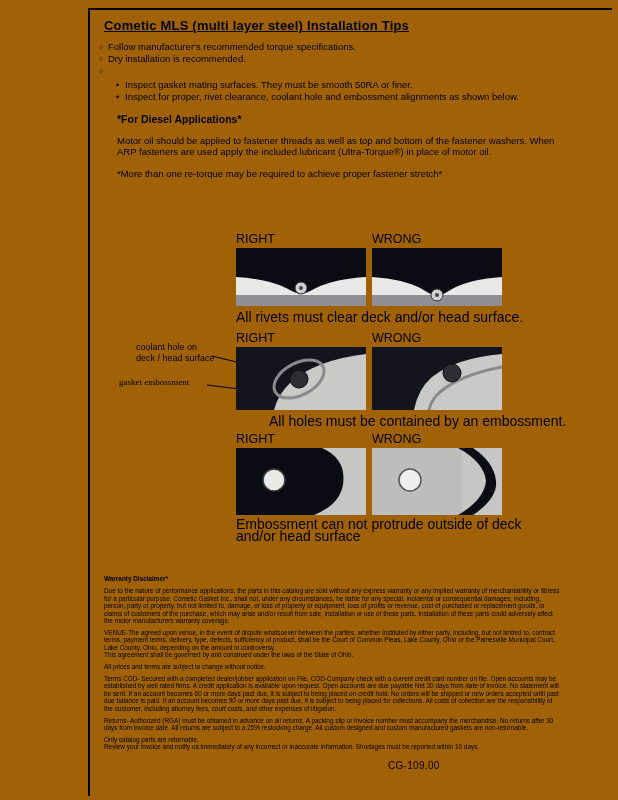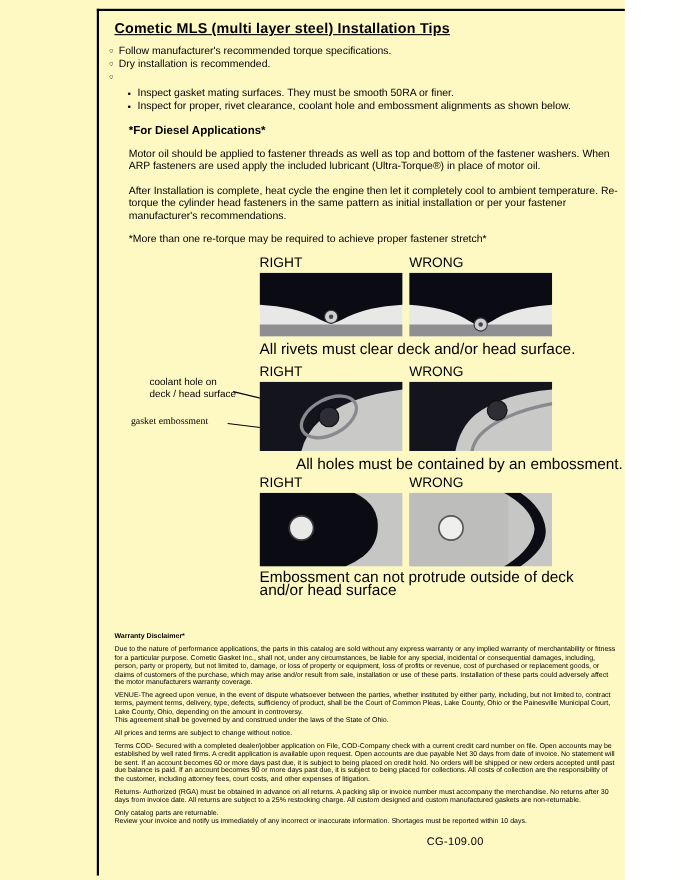--- a/index.html
+++ b/index.html
@@ -2,21 +2,21 @@
 <html><head>
 <meta charset="utf-8">
 <style>
   * { margin:0; padding:0; box-sizing:border-box; }
   html,body { background:#ffffff; }
   body {
     width:618px; height:800px;
     font-family:"Liberation Sans", sans-serif;
     color:#000;
   }
-  .page { position:relative; width:568px; height:800px; background:#fef9c3; overflow:hidden; }
+  .page { position:relative; width:618px; height:800px; background:#a16207; overflow:hidden; }
 
   .frame-top  { position:absolute; left:88px; top:8px; width:524px; height:2px; background:#000; }
   .frame-left { position:absolute; left:88px; top:8px; width:2px; height:788px; background:#000; }
 
   .title { position:absolute; left:104px; top:18px; font-size:13px; font-weight:bold;
            text-decoration:underline; letter-spacing:0.2px; }
 
   .tips { position:absolute; left:99px; top:41px; font-size:9.5px; line-height:12px; }
   .tip-row { display:flex; align-items:flex-start; }
   .marker { display:inline-block; width:9px; font-size:7px; line-height:12px; flex:0 0 9px; }
@@ -69,21 +69,20 @@
     </div>
     <div class="tip-row sub">
       <span class="marker">•</span>
       <span>Inspect for proper, rivet clearance, coolant hole and embossment alignments as shown below.</span>
     </div>
   </div>
 
   <div class="diesel">
     <div class="diesel-heading">*For Diesel Applications*</div>
     <p>Motor oil should be applied to fastener threads as well as top and bottom of the fastener washers. When ARP fasteners are used apply the included lubricant (Ultra-Torque®) in place of motor oil.</p>
-    <p>After Installation is complete, heat cycle the engine then let it completely cool to ambient temperature. Re-torque the cylinder head fasteners in the same pattern as initial installation or per your fastener manufacturer's recommendations.</p>
     <p>*More than one re-torque may be required to achieve proper fastener stretch*</p>
   </div>
 
   <div class="diagrams">
 
     <div class="dg-label" style="left:236px; top:4px;">RIGHT</div>
     <div class="dg-label" style="left:372px; top:4px;">WRONG</div>
 
     <div class="panel" style="left:236px; top:20px;">
       <svg viewBox="0 0 130 58" width="130" height="58">

